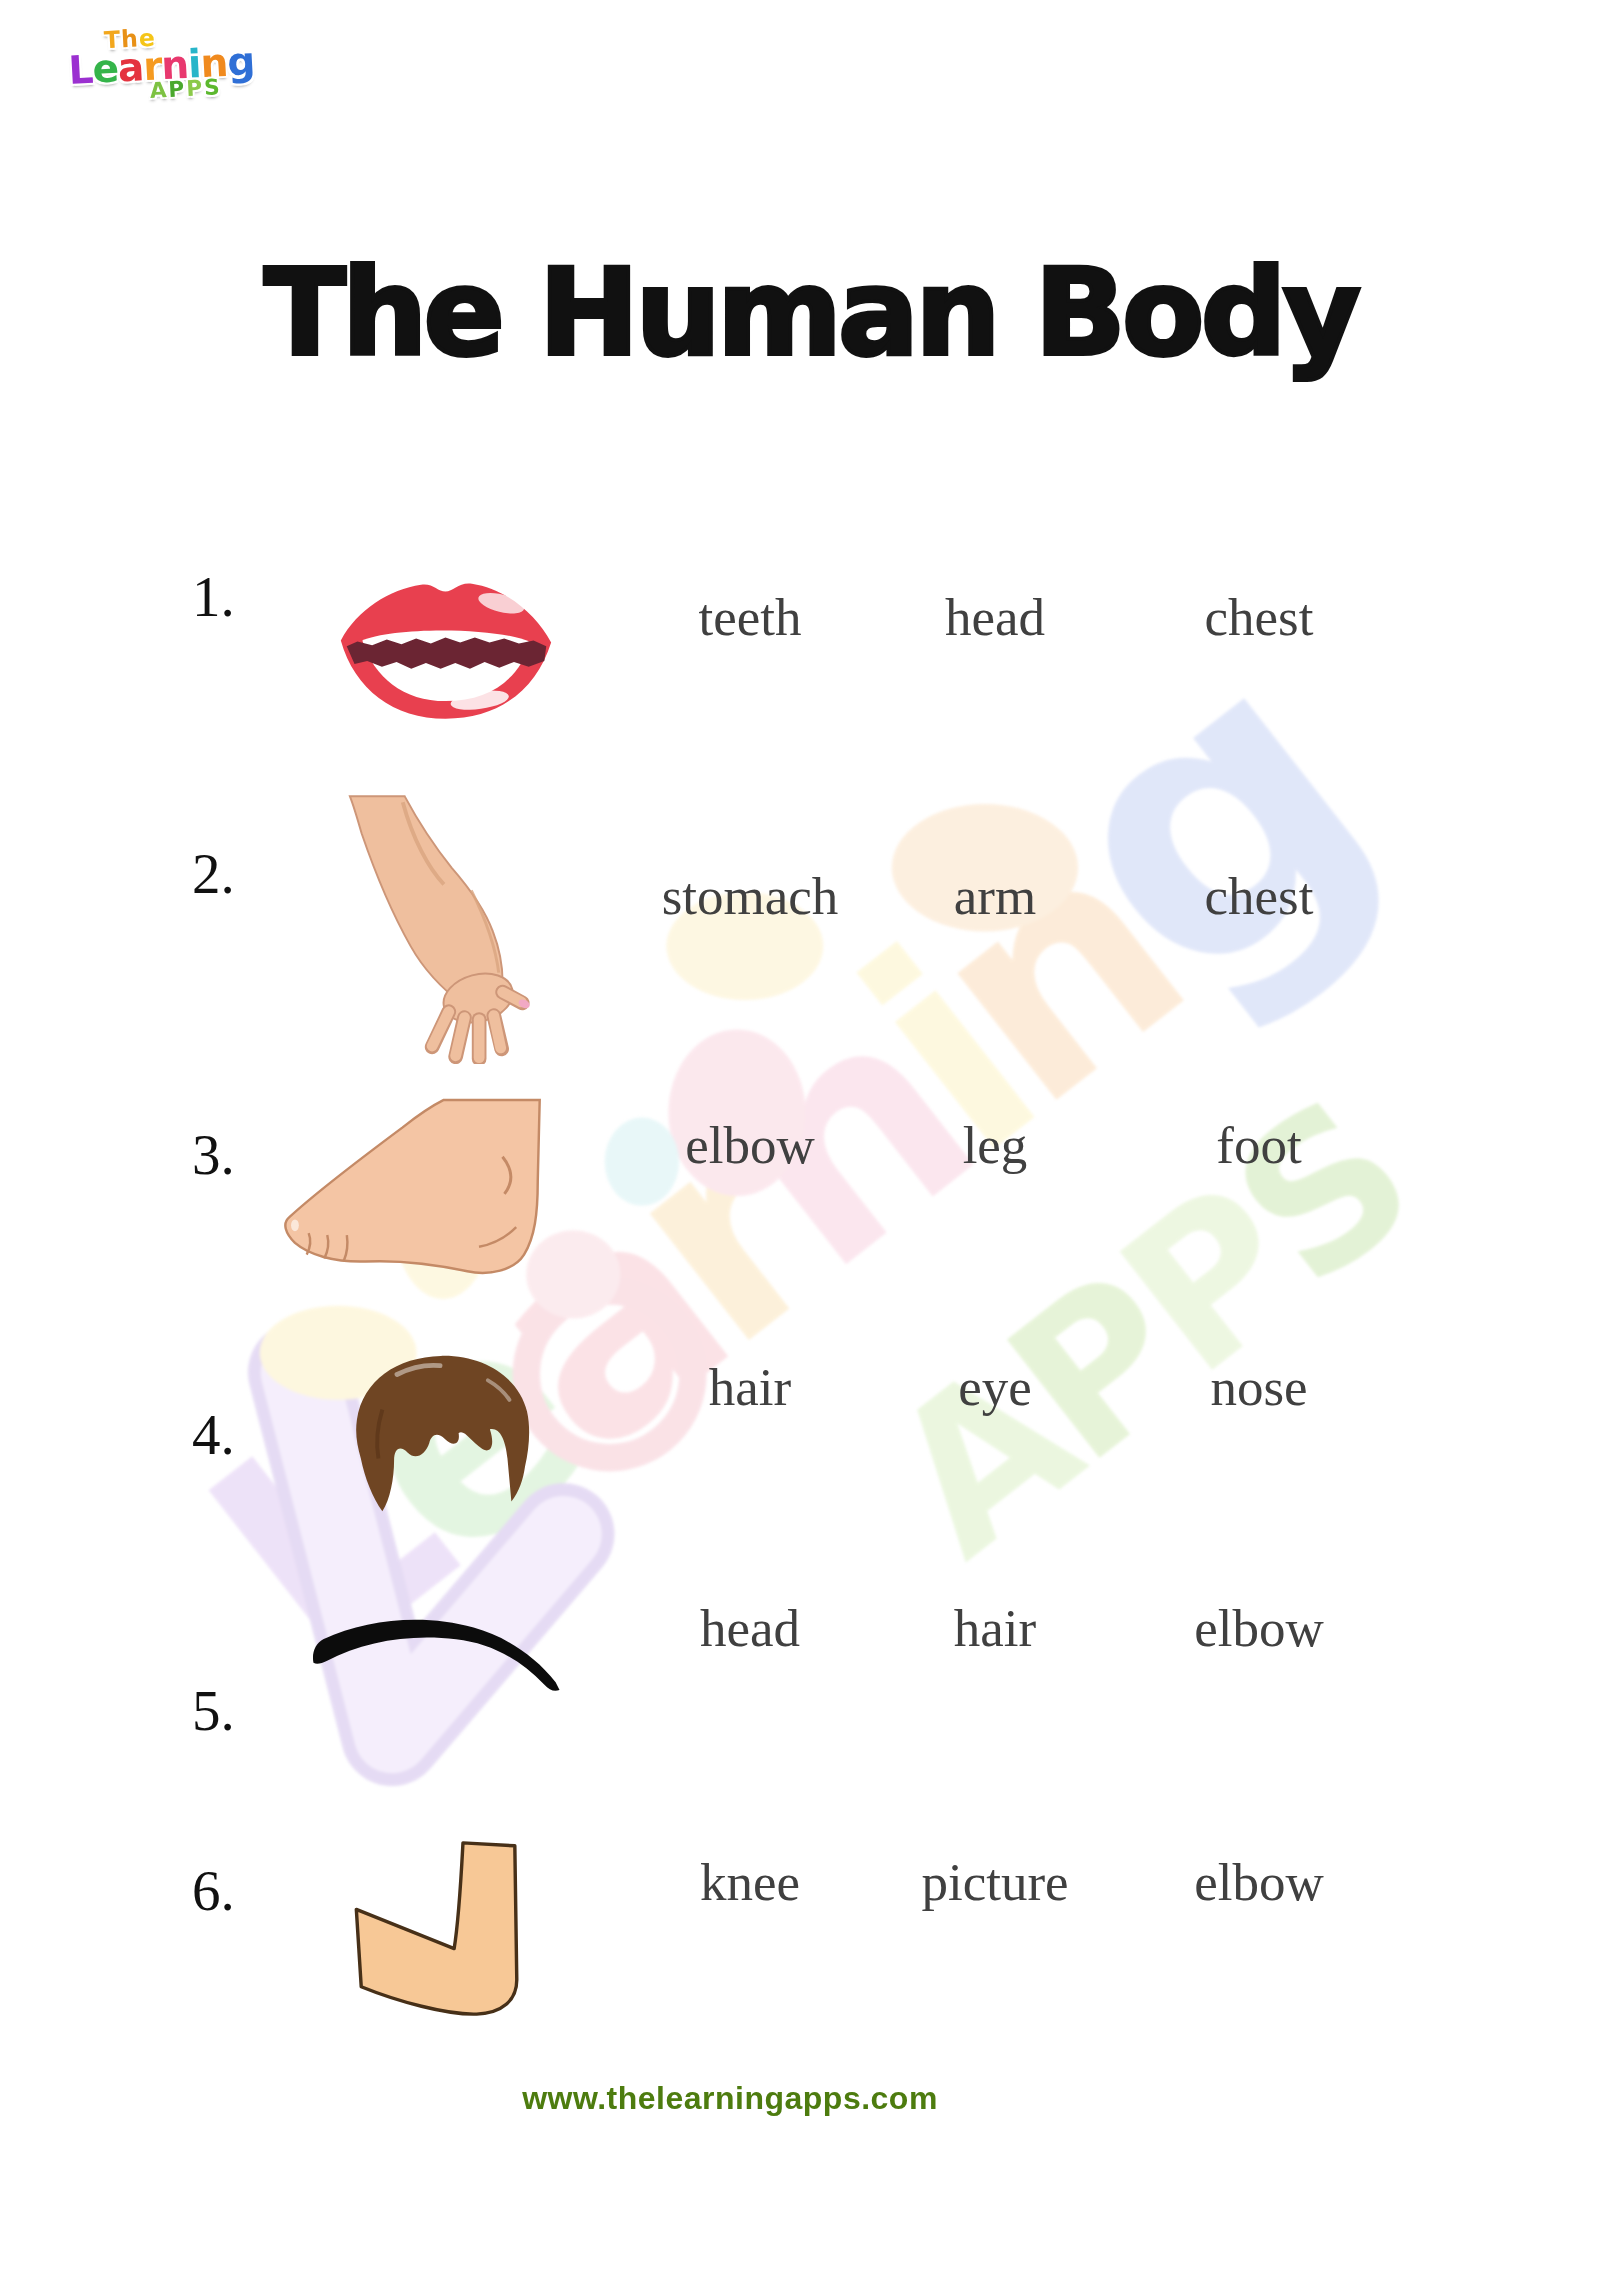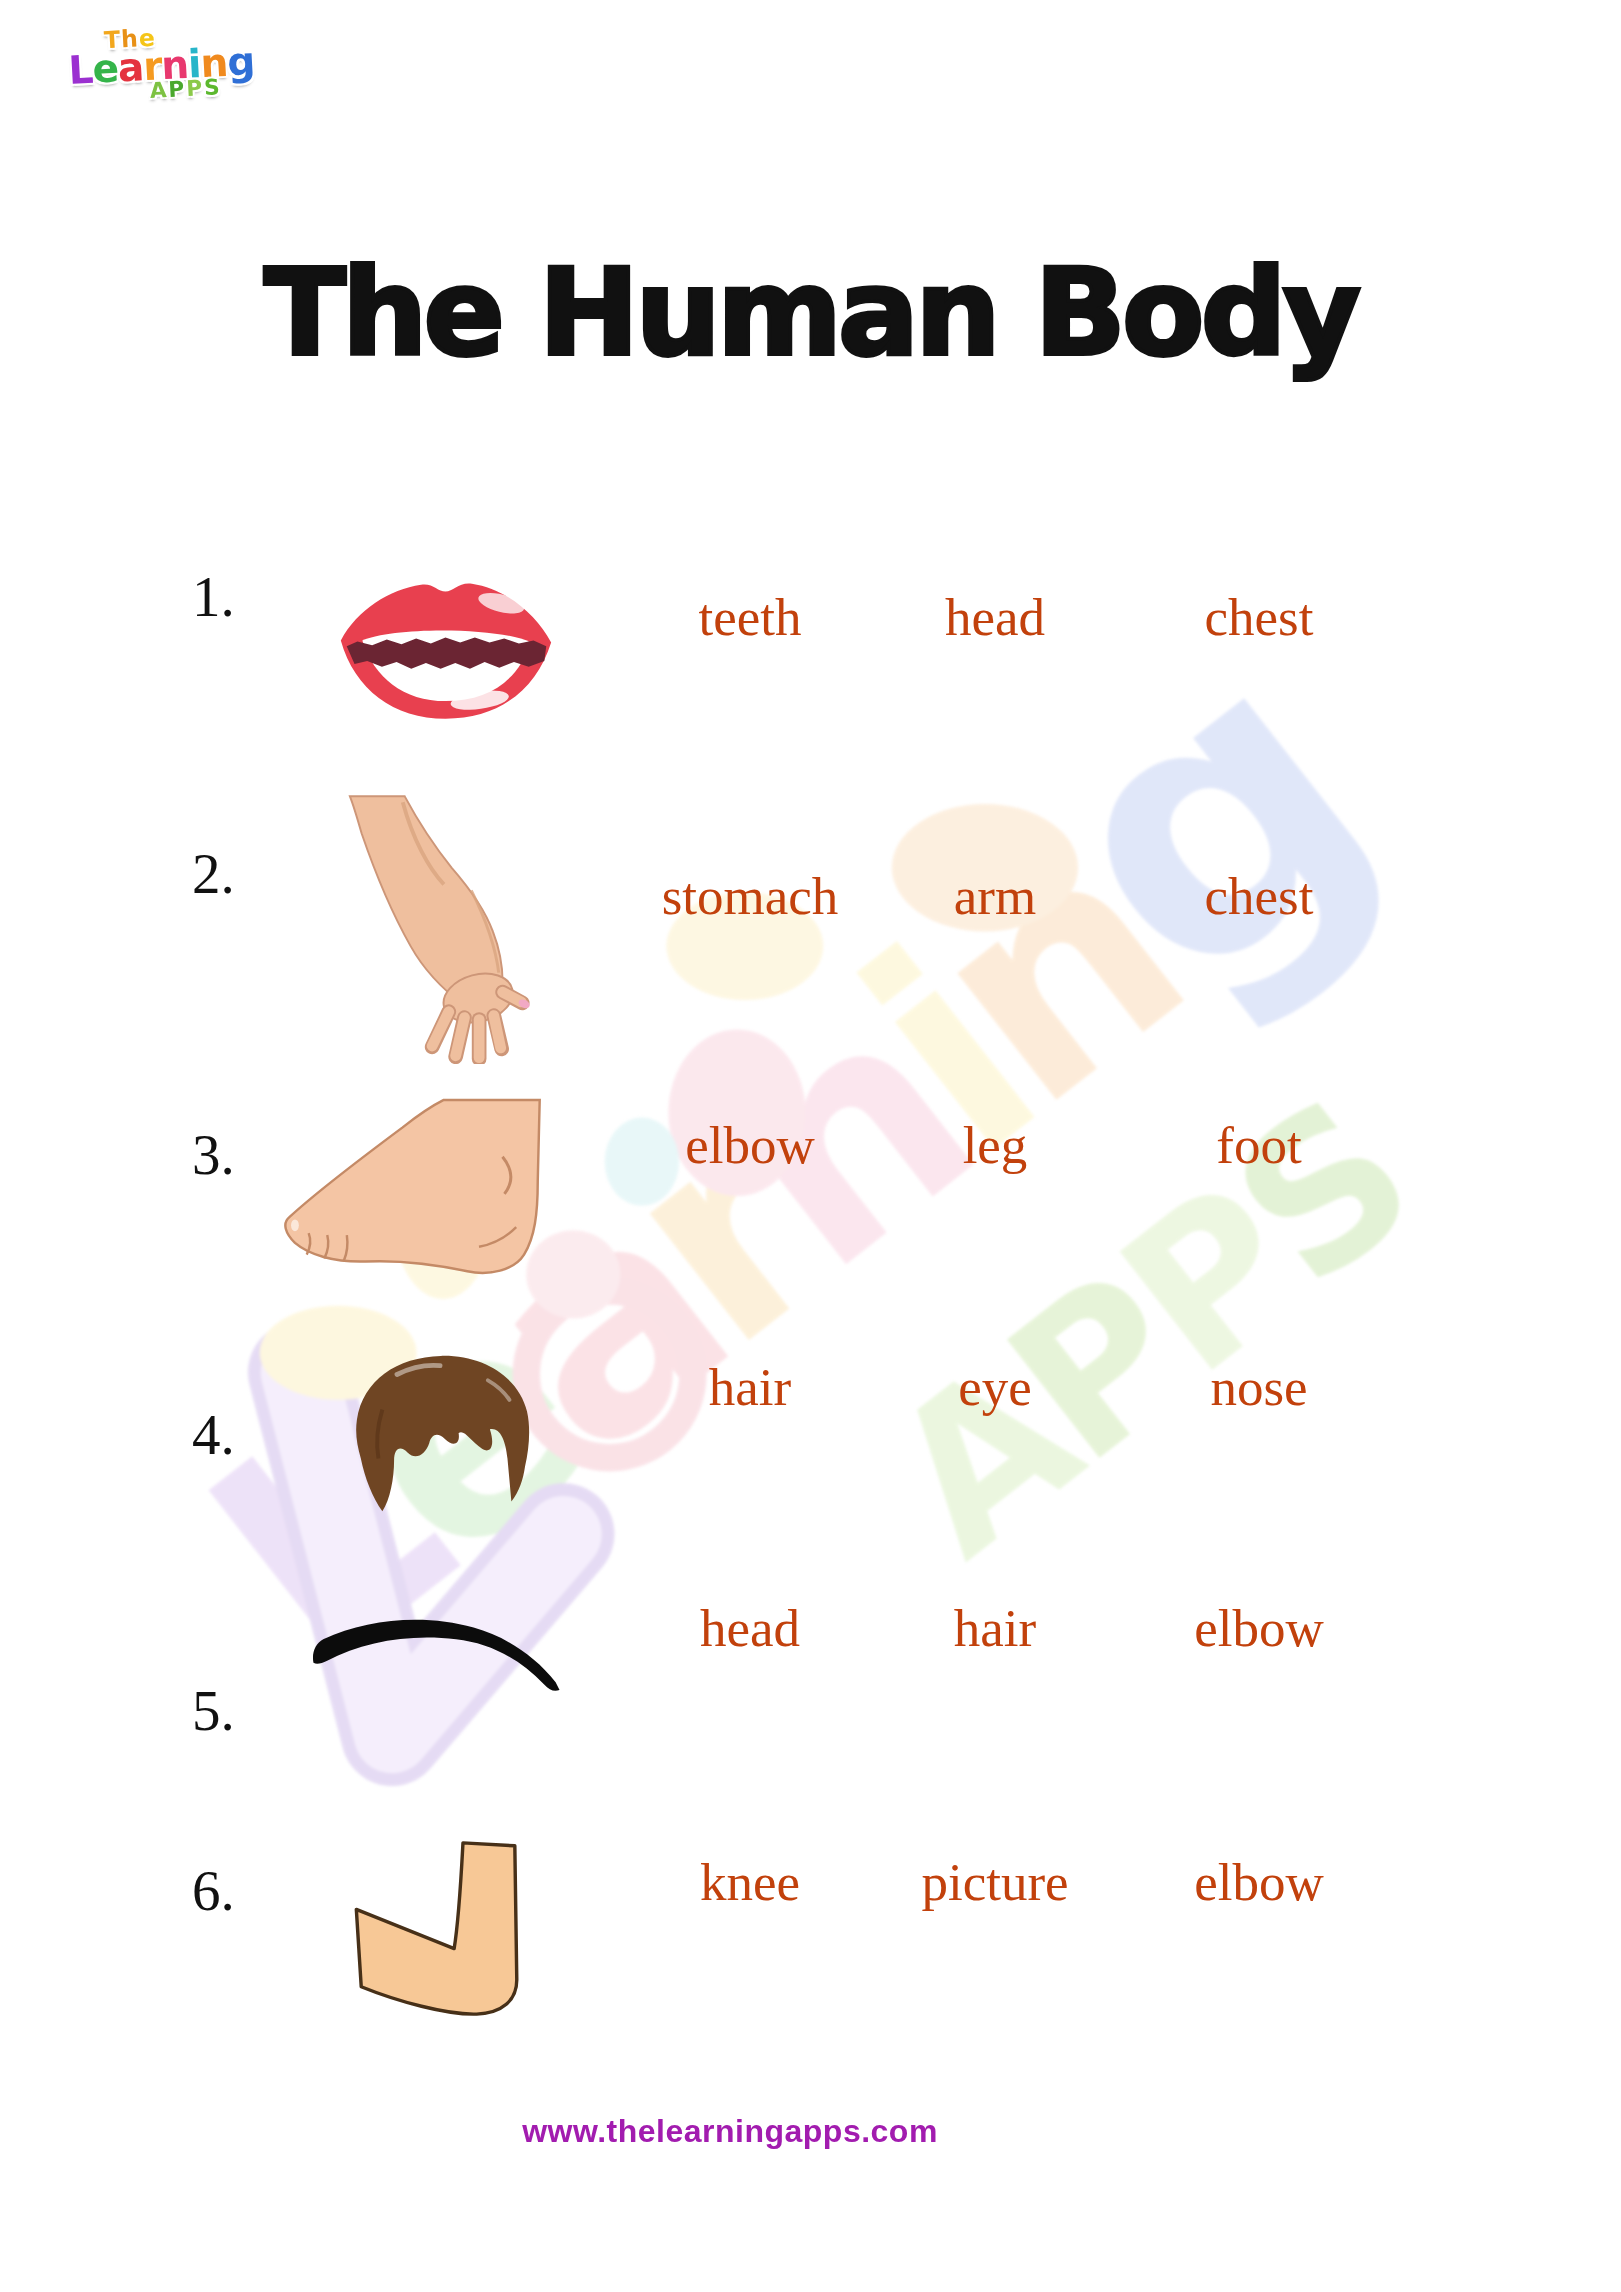--- a/index.html
+++ b/index.html
@@ -35,27 +35,27 @@
   .wm-word span:last-child{font-size:1.25em;}
   .wm-apps{
     position:absolute;left:863px;top:1235px;width:549px;text-align:center;
     font-family:"DejaVu Sans", sans-serif;font-weight:bold;font-size:206px;line-height:1;
     letter-spacing:-7.8px;transform:rotate(-38deg);white-space:nowrap;
   }
   
   .row{position:absolute;left:0;width:1621px;z-index:2;}
   .num{position:absolute;left:192px;font-size:57px;color:#111;}
   .img{position:absolute;}
-  .opt{position:absolute;font-size:53px;color:#c2410c;transform:translateX(-50%);line-height:53px;white-space:nowrap;}
+  .opt{position:absolute;font-size:53px;color:#404040;transform:translateX(-50%);line-height:53px;white-space:nowrap;}
   .c1{left:750px;} .c2{left:995px;} .c3{left:1259px;}
   
   .footer{
     position:absolute;left:730px;top:2080px;transform:translateX(-50%);
-    font-family:"Liberation Sans", sans-serif;font-weight:bold;font-size:32px;color:#a21caf;
-    letter-spacing:0.5px;white-space:nowrap;z-index:2;margin-top:33px;
+    font-family:"Liberation Sans", sans-serif;font-weight:bold;font-size:32px;color:#4d7c0f;
+    letter-spacing:0.5px;white-space:nowrap;z-index:2;
   }
 </style>
 </head>
 <body>
 
 <div id="page">
 
   <div class="watermark">
     <div class="wm-word"><span style="color: rgb(221, 198, 242);">L</span><span style="color: rgb(201, 236, 196);">e</span><span style="color: rgb(248, 198, 206);">a</span><span style="color: rgb(251, 227, 182);">r</span><span style="color: rgb(248, 206, 222);">n</span><span style="color: rgb(253, 243, 192);">i</span><span style="color: rgb(251, 217, 180);">n</span><span style="color: rgb(195, 208, 244);">g</span></div>
     <div class="wm-apps"><span style="color: rgb(216, 239, 192);">A</span><span style="color: rgb(207, 233, 178);">P</span><span style="color: rgb(221, 240, 197);">P</span><span style="color: rgb(201, 230, 174);">S</span></div>

